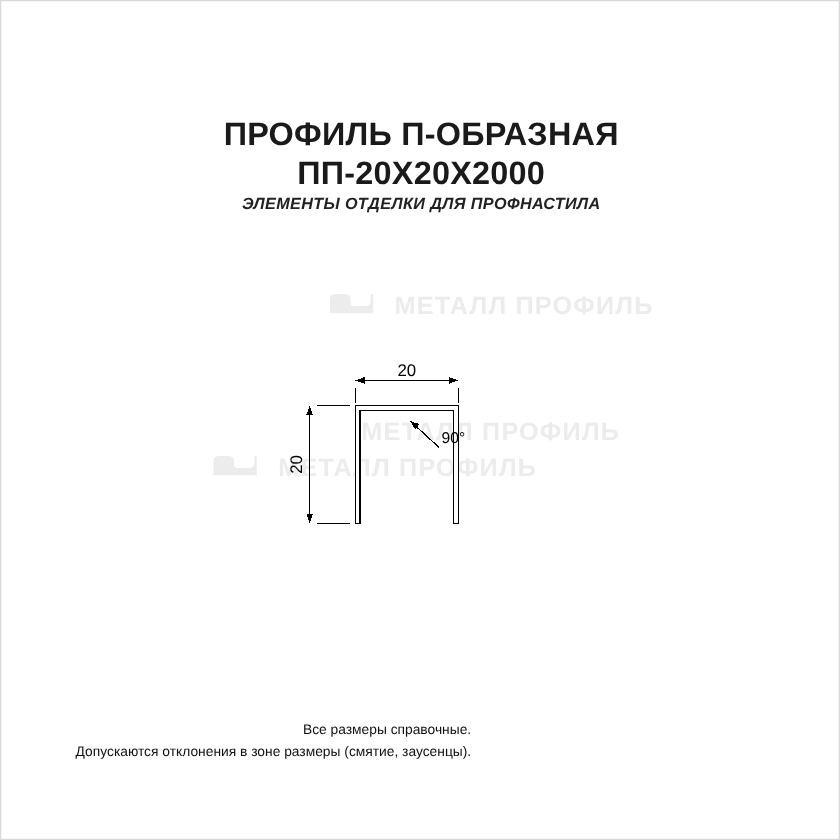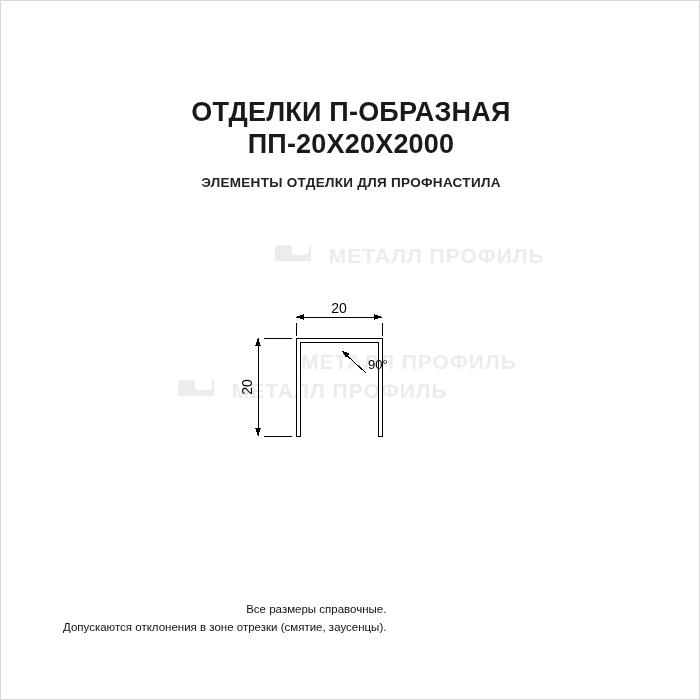--- a/index.html
+++ b/index.html
@@ -37,25 +37,26 @@
   }
   .title-line2 {
     font-size: 27px;
     font-weight: bold;
     letter-spacing: 0.2px;
     line-height: 1.18;
     white-space: nowrap;
     text-align: center;
   }
   .subtitle {
-    margin-top: 14px;
+    margin-top: 1px;
     font-size: 13.5px;
     font-weight: bold;
     letter-spacing: 0.3px;
     color: #222;
+    font-style: italic;
   }
 
   
   .wm {
     position: absolute;
     color: #ececec;
     font-weight: bold;
     font-size: 21px;
     letter-spacing: 1px;
     white-space: nowrap;
@@ -89,21 +90,21 @@
     color: #111;
   }
   .footer div { white-space: nowrap; text-align: right; }
 </style>
 </head>
 <body>
 
 <div class="page">
 
   <div class="title-block">
-    <div class="title-line1">ОТДЕЛКИ П-ОБРАЗНАЯ</div>
+    <div class="title-line1">ПРОФИЛЬ П-ОБРАЗНАЯ</div>
     <div class="title-line2">ПП-20Х20Х2000</div>
     <div class="subtitle">ЭЛЕМЕНТЫ ОТДЕЛКИ ДЛЯ ПРОФНАСТИЛА</div>
   </div>
 
   <div class="wm wm1">
     <span class="logo-shape">
       <svg width="40" height="24" viewBox="0 0 40 24" aria-hidden="true">
         <path d="M2 20 L2 8 Q2 4 7 4 L14 4 Q19 4 19 8 L19 11 Q19 14 23 14 L31 14 Q36 14 36 10 L36 4 L38 4 L38 20 Z" fill="#ececec"></path>
       </svg>
     </span>
@@ -148,16 +149,16 @@
       </g>
 
       <text x="105" y="22" font-family="Liberation Sans, sans-serif" font-size="14" fill="#000" text-anchor="middle">20</text>
       <text x="18" y="96" font-family="Liberation Sans, sans-serif" font-size="14" fill="#000" text-anchor="middle" transform="rotate(-90 18 96)">20</text>
       <text x="134" y="78" font-family="Liberation Sans, sans-serif" font-size="13" fill="#000">90°</text>
     </svg>
   </div>
 
   <div class="footer">
     <div>Все размеры справочные.</div>
-    <div>Допускаются отклонения в зоне отрезки (смятие, заусенцы).</div>
+    <div>Допускаются отклонения в зоне размеры (смятие, заусенцы).</div>
   </div>
 
 </div>
 
 </body></html>

